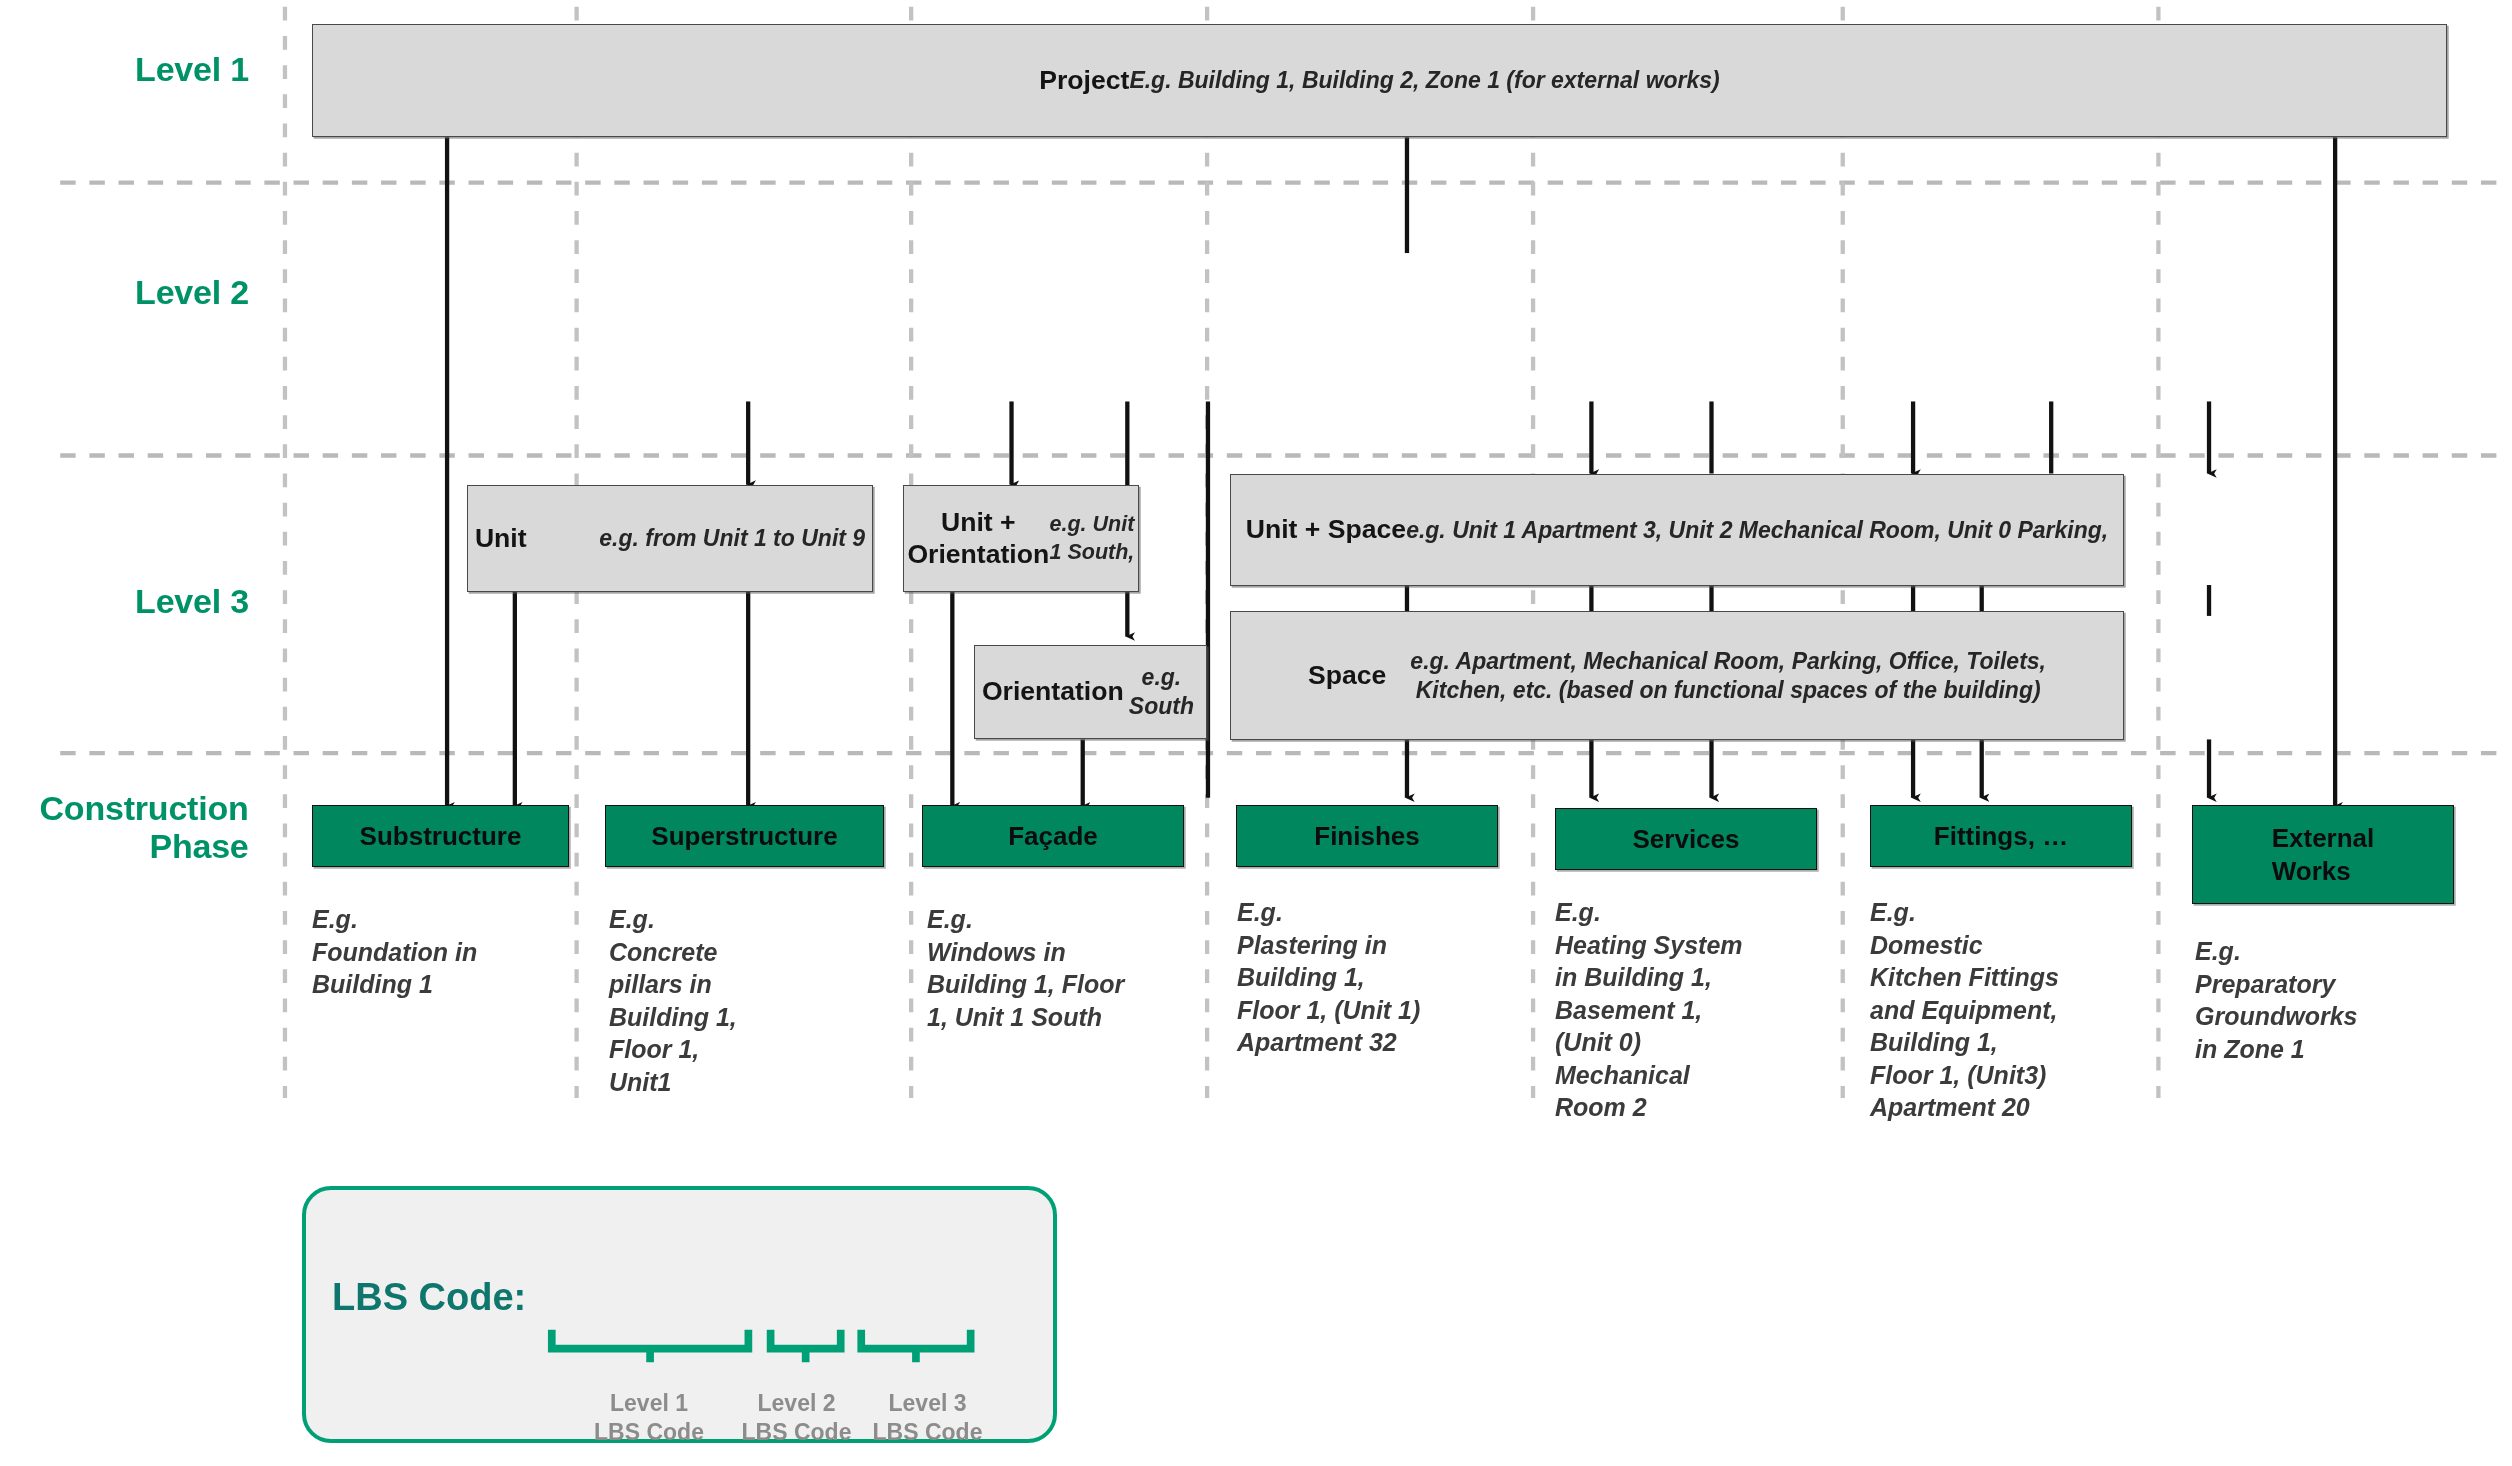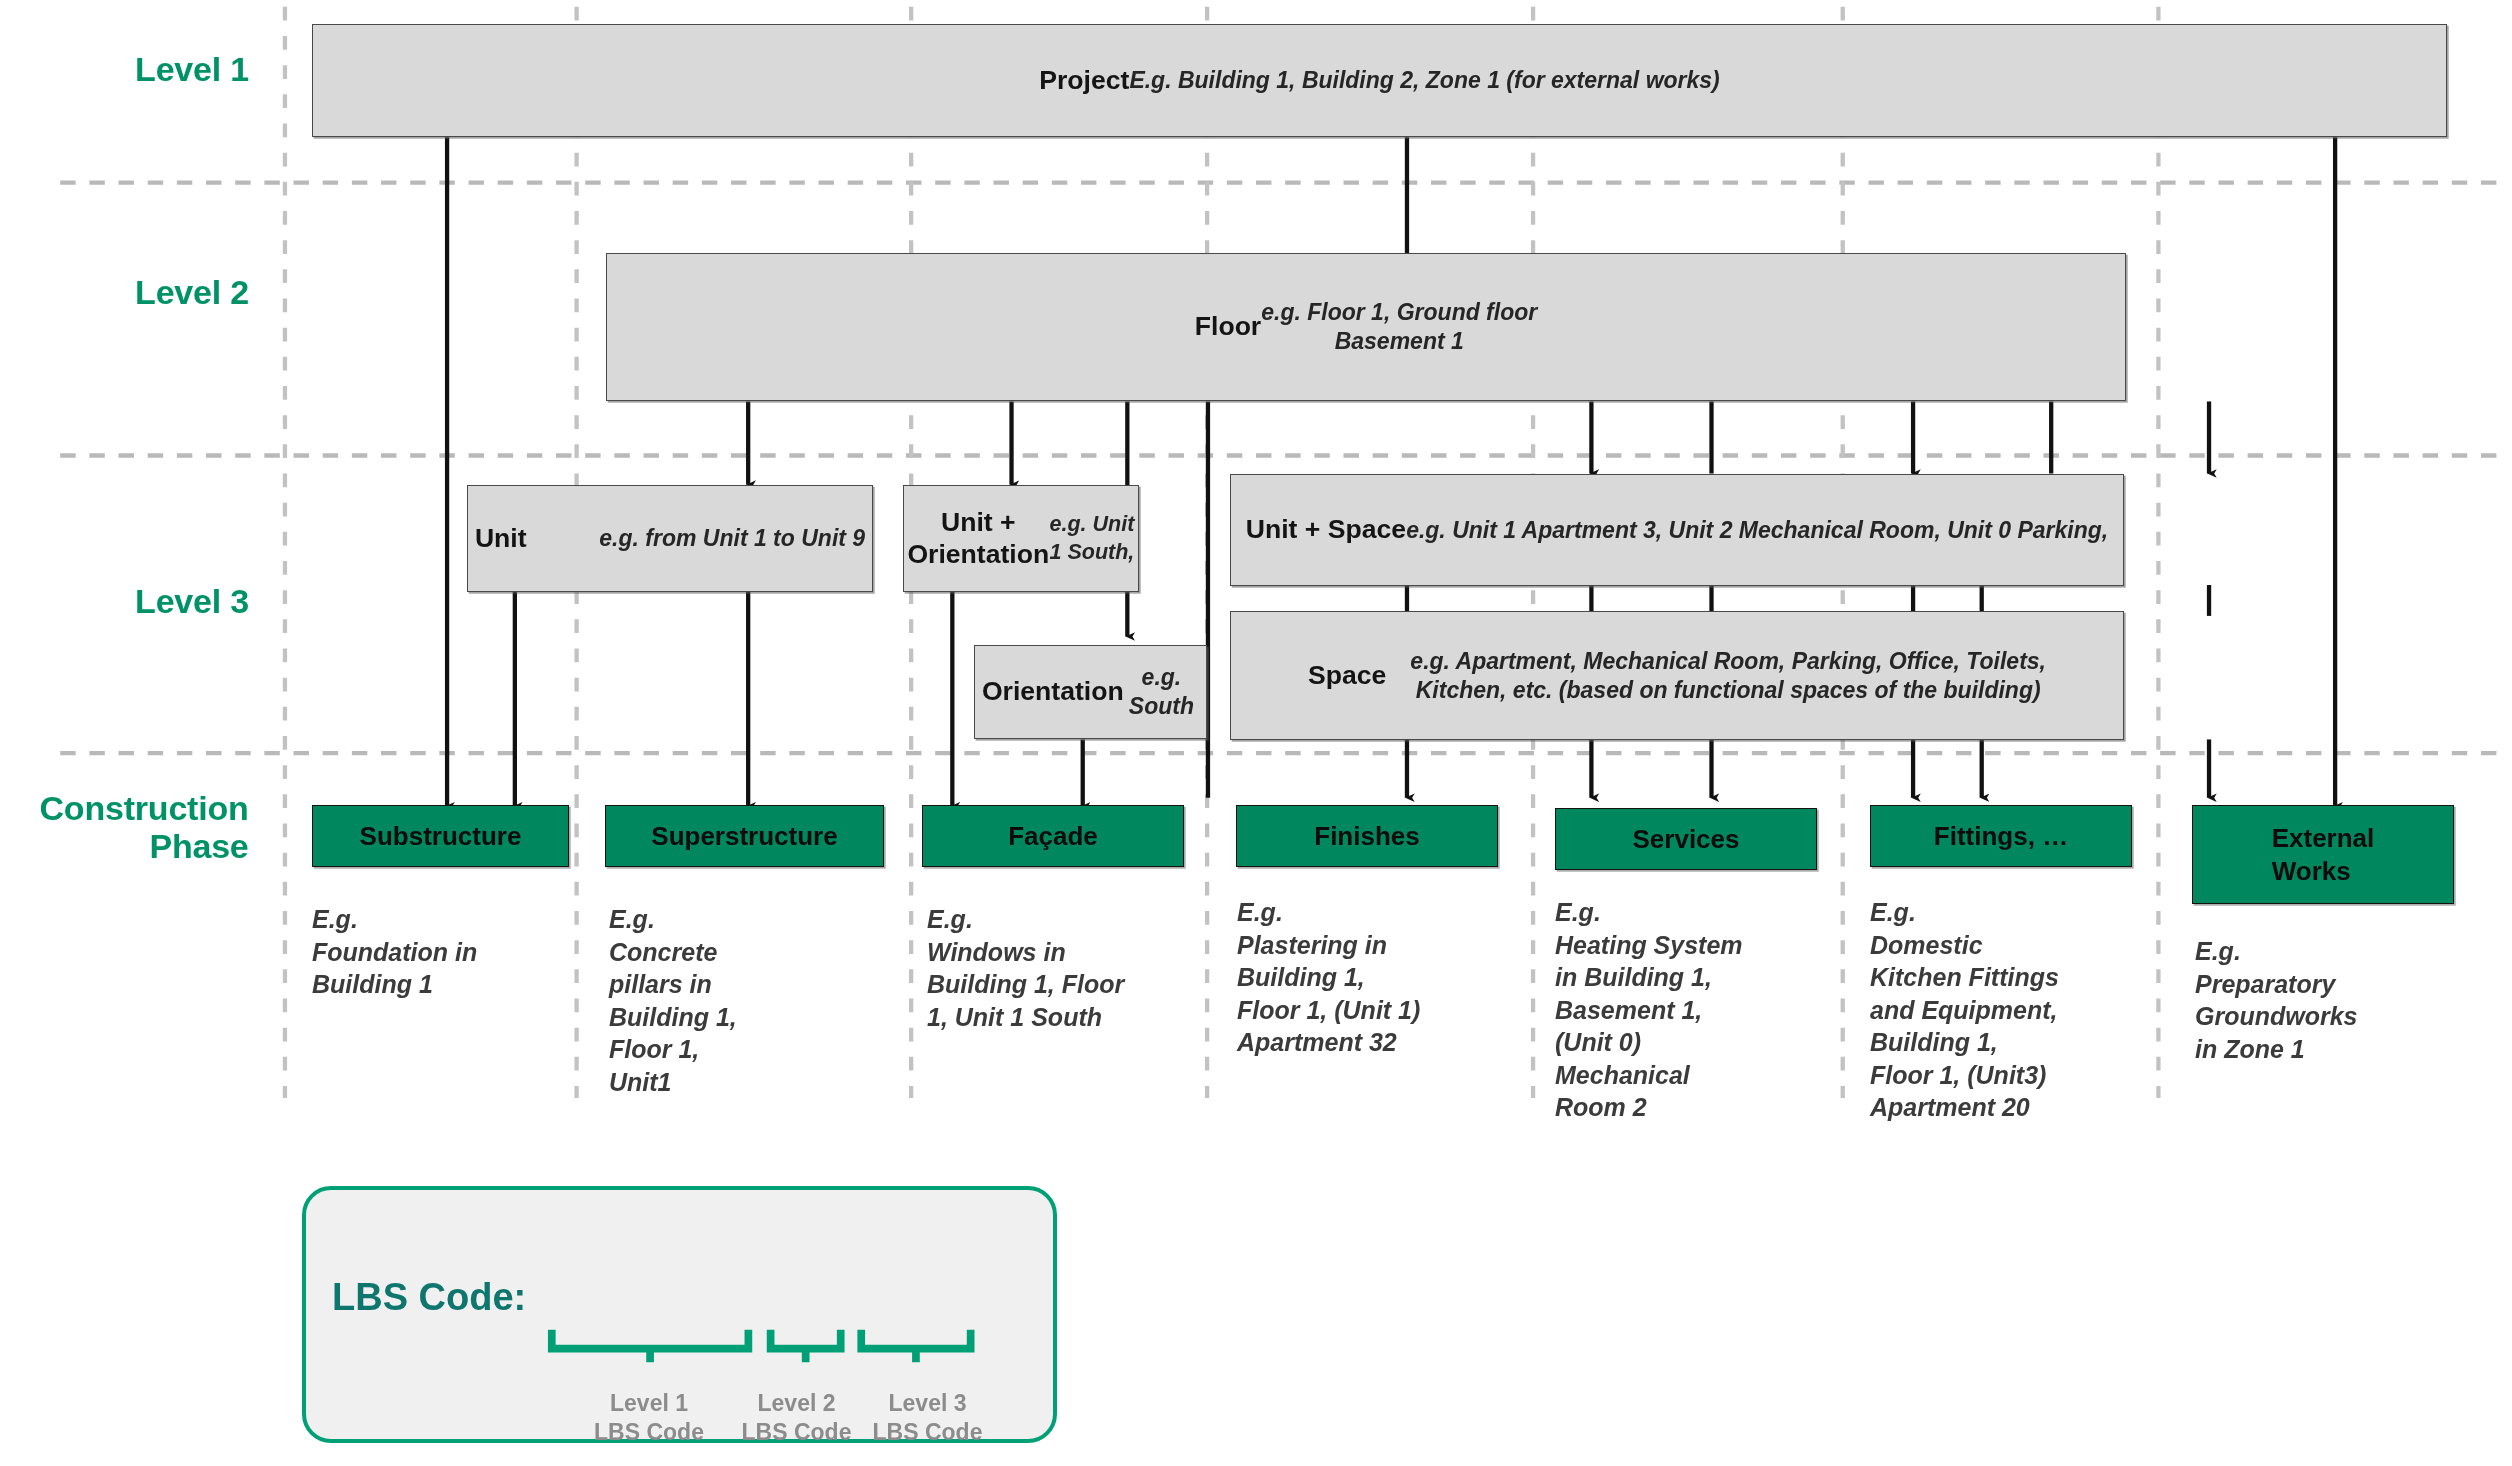--- a/index.html
+++ b/index.html
@@ -192,25 +192,20 @@
     <div class="band-label" style="left:34px;top:273px;width:215px;">Level 2</div>
     <div class="band-label" style="left:34px;top:582px;width:215px;">Level 3</div>
     <div class="band-label" style="left:8.6px;top:789px;width:240px;white-space:pre-line;">Construction
 Phase</div>
 
     <div class="gbox" style="left:312px;top:24px;width:2135px;height:113px;">
       <div class="ttl">Project</div>
       <div class="sub">E.g. Building 1, Building 2, Zone 1 (for external works)</div>
     </div>
 
-    <div class="gbox" style="left:606px;top:253px;width:1520px;height:148px;">
-      <div class="ttl">Floor</div>
-      <div class="sub" style="white-space:pre-line;">e.g. Floor 1, Ground floor
-Basement 1</div>
-    </div>
 
     <div class="gbox" style="left:467px;top:485px;width:406px;height:107px;justify-content:space-between;padding:8.6px 6.9px;">
       <div class="ttl">Unit</div>
       <div class="sub">e.g. from Unit 1 to Unit 9</div>
     </div>
 
     <div class="gbox" style="left:903px;top:485px;width:236px;height:107px;justify-content:space-between;padding:3.4px 3.4px;">
       <div class="ttl" style="white-space:pre-line;">Unit +
 Orientation</div>
       <div class="sub" style="font-size:21.5px;">e.g. Unit 1 South,</div>

